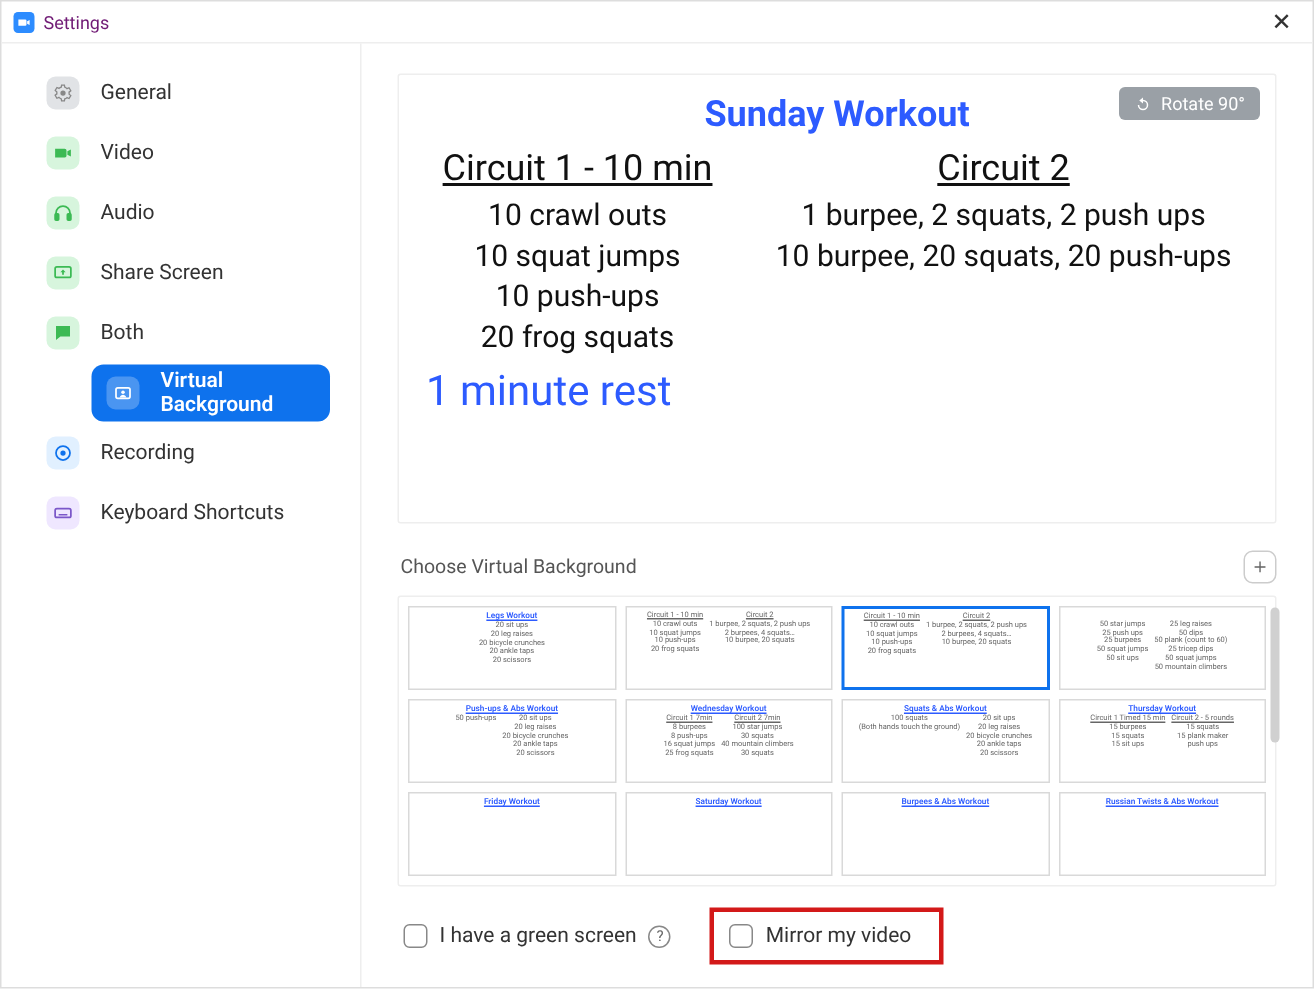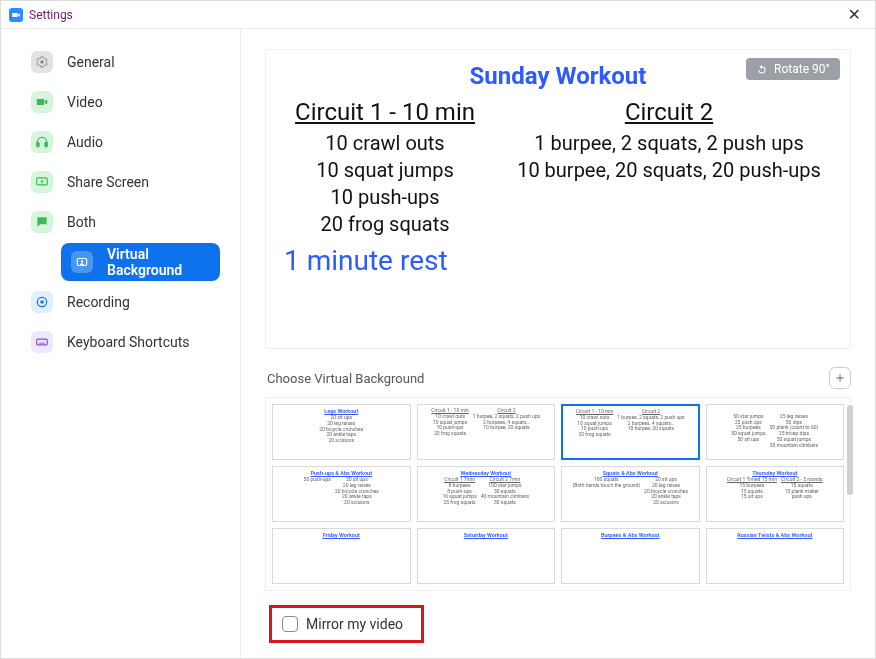--- a/index.html
+++ b/index.html
@@ -249,19 +249,24 @@
             <div class="tt">Russian Twists &amp; Abs Workout</div>
             <div class="cols">
               <div class="col"></div>
             </div>
           </div>
         </div>
       <div class="scroll-ind"></div>
     </div>
 
     <div class="footer-row">
+      <label class="chk">
+        <span class="box"></span>
+        <span>I have a green screen</span>
+        <span class="help">?</span>
+      </label>
       <label class="chk highlight">
         <span class="box"></span>
         <span>Mirror my video</span>
       </label>
     </div>
   </div>
 </div>
 
 </body></html>

